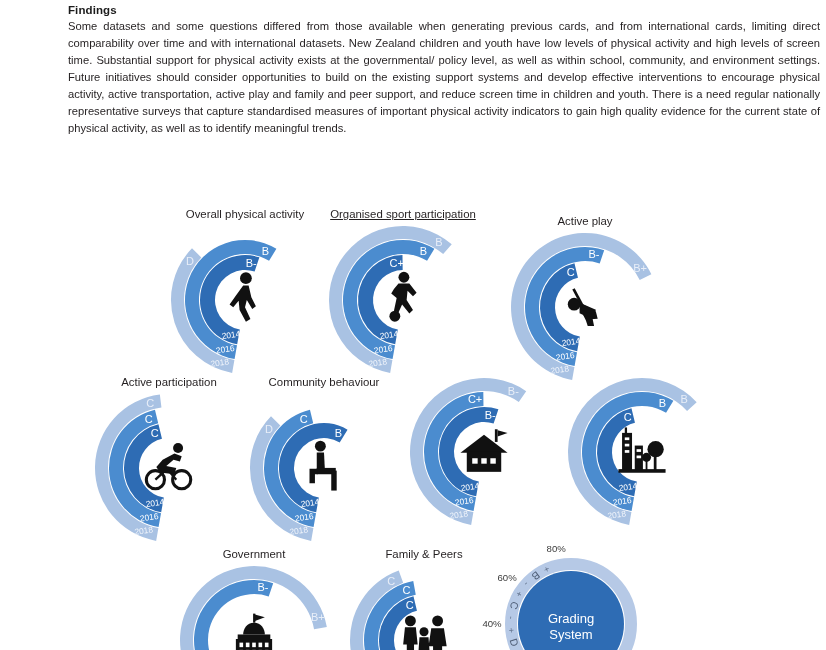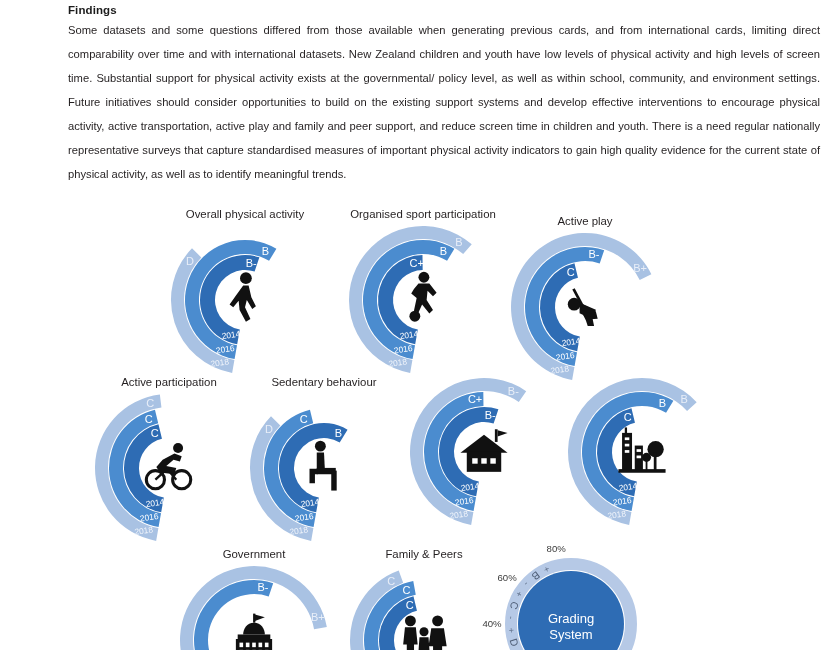--- a/index.html
+++ b/index.html
@@ -31,21 +31,21 @@
   }
   .findings-heading {
     font-size: 11.5px;
     font-weight: bold;
     letter-spacing: 0.1px;
     margin: 0 0 2px 0;
     color: #1b1b1b;
   }
   .findings-body {
     font-size: 11.2px;
-    line-height: 24px;
+    line-height: 17px;
     text-align: justify;
     margin: 0;
     color: #231f20;
   }
 
   
   .gauge-area {
     position: absolute;
     left: 0;
     top: 165px;
@@ -168,21 +168,21 @@
               <text x="67.71405494442594" y="141.58491018325816" class="year-label-dim" text-anchor="middle" transform="rotate(-8 67.71405494442594 138.58491018325816)">2018</text>
             </g>
           </svg>
         <svg class="gauge-icon" viewBox="0 0 64 64">
           <circle cx="33" cy="9" r="6.5" fill="#111"></circle>
           <path d="M30 17 L36 17 L39 30 L44 40 L40 43 L34 33 L32 41 L38 54 L33 57 L26 44 L25 34 L19 41 L15 38 L22 28 Z" fill="#111"></path>
         </svg>
       </div>
     </div>
 
-    <div class="gauge-card" style="left:330px; top:5px;">
+    <div class="gauge-card" style="left:310px; top:5px;text-decoration:underline;">
       <div class="gauge-title">Organised sport participation</div>
       <div class="gauge-wrap">
         <svg class="gauge-svg" width="186" height="150" viewBox="0 0 186 150">
             <defs></defs>
             <g>
               <path d="M 85.18583200498814 120.31634888554936 A 45 45 0 0 1 92.48164867579116 31.00298552231836
           L 92.65443245052745 46.001990348212246 A 30 30 0 0 0 87.79055466999209 105.54423259036625 Z" fill="#2e6cb4"></path>
               <text x="86.70745546043602" y="42.63171787575728" class="arc-label" text-anchor="middle">C+</text>
               <text x="78.9522527469033" y="113.76939454625453" class="year-label" text-anchor="middle" transform="rotate(-8 78.9522527469033 110.76939454625453)">2014</text>
             </g>
@@ -269,21 +269,21 @@
           <circle cx="42" cy="11" r="5.5" fill="#111"></circle>
           <path d="M25 24 L38 17 L46 20 L44 26 L37 24 L29 31 L40 33 L38 40 L22 38 L18 32 Z" fill="#111"></path>
           <circle cx="17" cy="46" r="10" fill="none" stroke="#111" stroke-width="3.4"></circle>
           <circle cx="46" cy="46" r="10" fill="none" stroke="#111" stroke-width="3.4"></circle>
           <path d="M17 46 L30 34 L40 46" fill="none" stroke="#111" stroke-width="2.6"></path>
         </svg>
       </div>
     </div>
 
     <div class="gauge-card" style="left:231px; top:173px;">
-      <div class="gauge-title">Sedentary behaviour</div>
+      <div class="gauge-title">Community behaviour</div>
       <div class="gauge-wrap">
         <svg class="gauge-svg" width="186" height="150" viewBox="0 0 186 150">
             <defs></defs>
             <g>
               <path d="M 85.18583200498814 120.31634888554936 A 45 45 0 1 1 116.53921616096898 37.647616729501976
           L 108.69281077397932 50.43174448633465 A 30 30 0 1 0 87.79055466999209 105.54423259036625 Z" fill="#2e6cb4"></path>
               <text x="107.3748123241662" y="44.964544601737956" class="arc-label" text-anchor="middle">B</text>
               <text x="78.9522527469033" y="113.76939454625453" class="year-label" text-anchor="middle" transform="rotate(-8 78.9522527469033 110.76939454625453)">2014</text>
             </g>
             <g>

